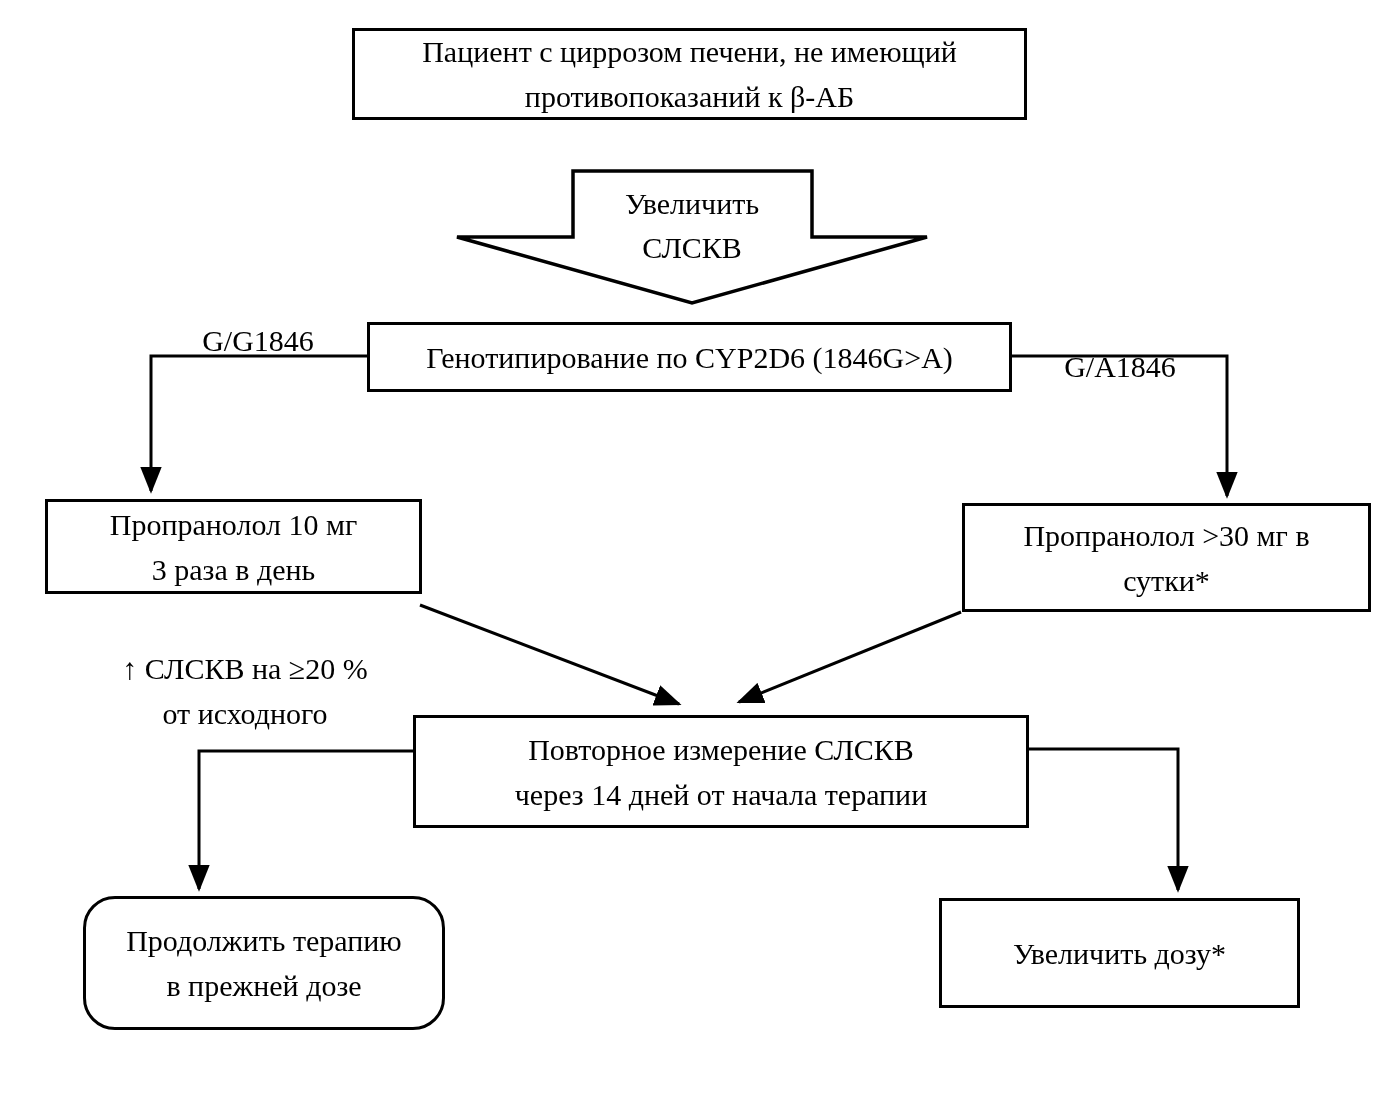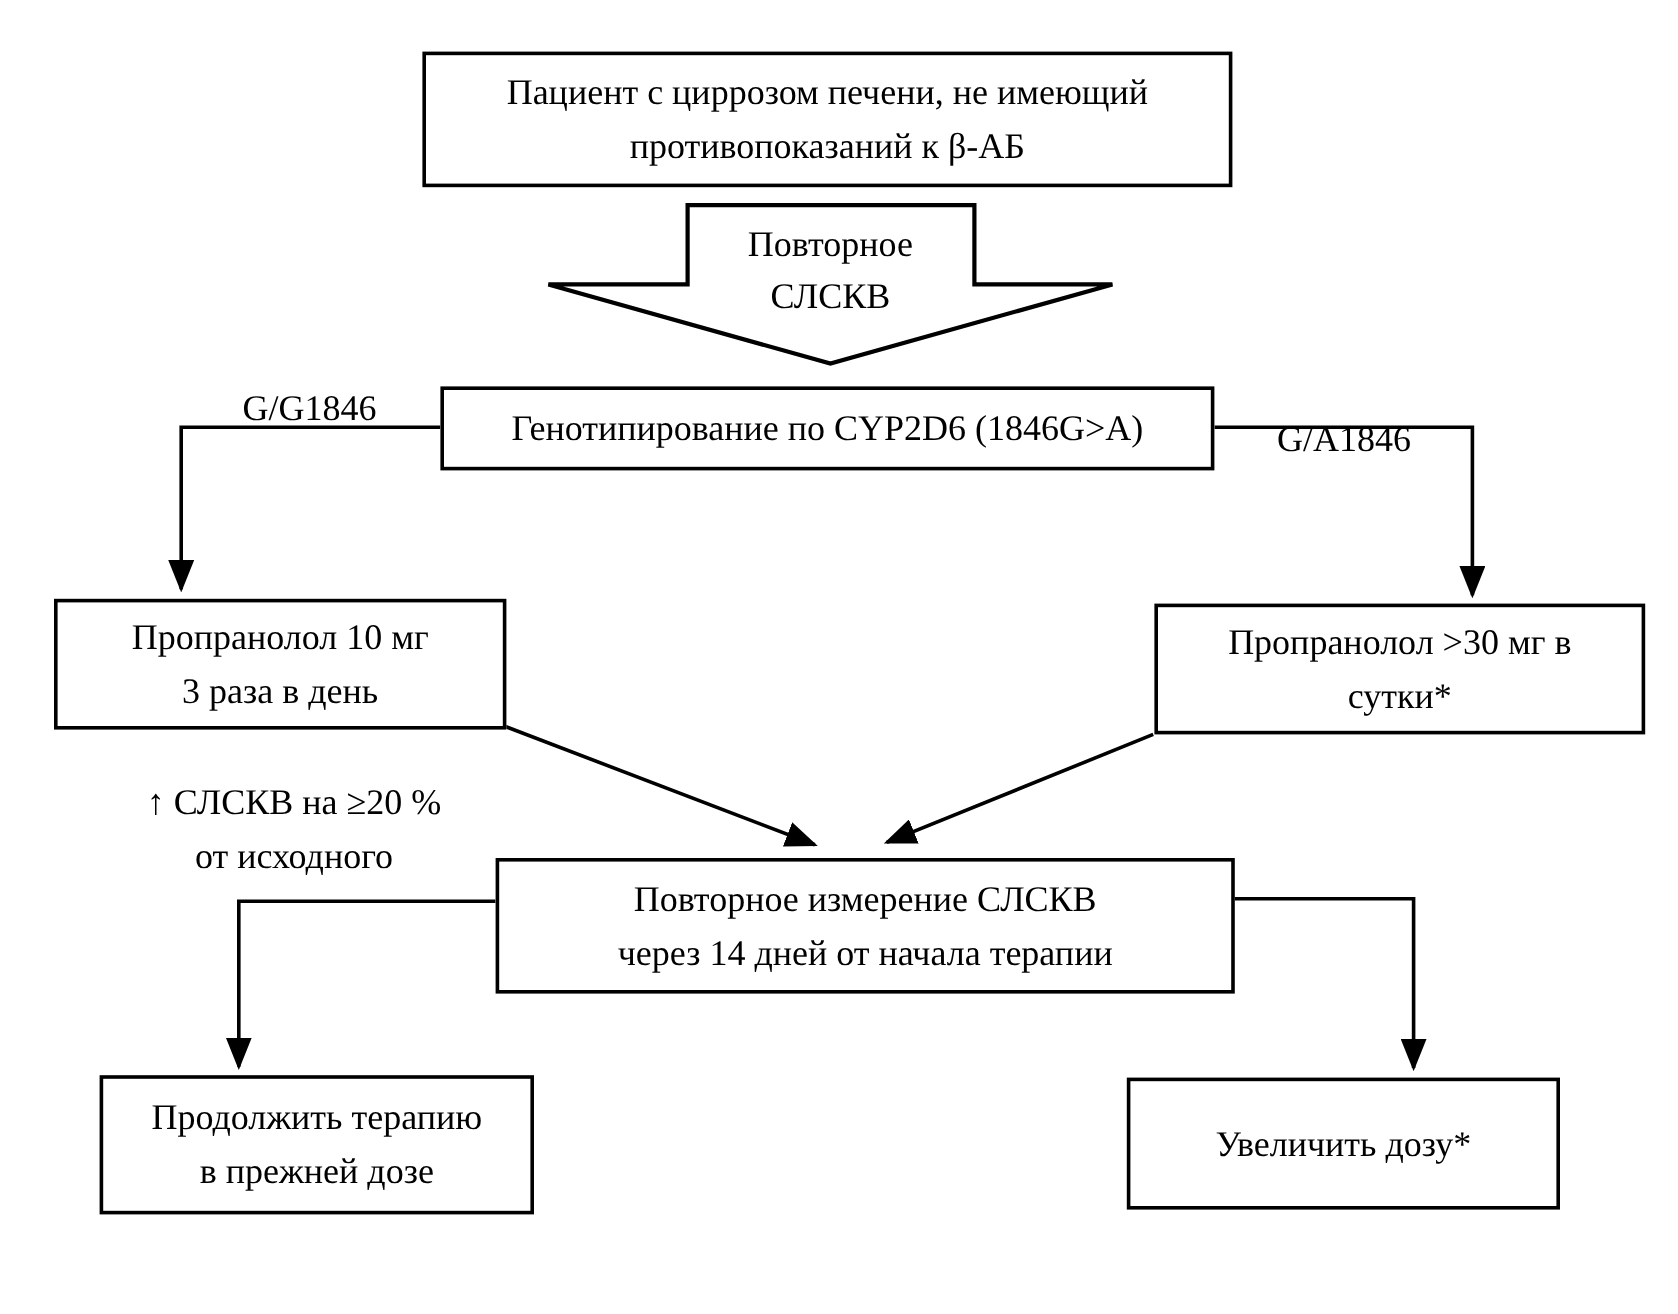--- a/index.html
+++ b/index.html
@@ -74,38 +74,38 @@
 
     <line x1="420" y1="605" x2="679" y2="704" stroke="#000000" stroke-width="3" marker-end="url(#ah)"></line>
 
     <line x1="961" y1="612" x2="739" y2="702" stroke="#000000" stroke-width="3" marker-end="url(#ah)"></line>
 
     <polyline points="413,751 199,751 199,889" fill="none" stroke="#000000" stroke-width="3" marker-end="url(#ah)"></polyline>
 
     <polyline points="960,749 1178,749 1178,890" fill="none" stroke="#000000" stroke-width="3" marker-end="url(#ah)"></polyline>
   </svg>
 
-  <div class="node" style="left:352px; top:43px; width:675px; height:113px;">Пациент с циррозом печени, не имеющий
+  <div class="node" style="left:352px; top:28px; width:675px; height:92px;">Пациент с циррозом печени, не имеющий
 противопоказаний к β-АБ</div>
 
-  <div class="measure-label" style="left:552px; top:182px; width:280px;">Повторное
+  <div class="measure-label" style="left:552px; top:182px; width:280px;">Увеличить
 СЛСКВ</div>
 
   <div class="node" style="left:367px; top:322px; width:645px; height:70px;">Генотипирование по CYP2D6 (1846G&gt;A)</div>
 
-  <div class="node" style="left:45px; top:499px; width:377px; height:109px;">Пропранолол 10 мг
+  <div class="node" style="left:45px; top:499px; width:377px; height:95px;">Пропранолол 10 мг
 3 раза в день</div>
 
   <div class="node" style="left:962px; top:503px; width:409px; height:109px;">Пропранолол &gt;30 мг в
 сутки*</div>
 
   <div class="node" style="left:413px; top:715px; width:616px; height:113px;">Повторное измерение СЛСКВ
 через 14 дней от начала терапии</div>
 
-  <div class="node" style="left:83px; top:896px; width:362px; height:116px;">Продолжить терапию
+  <div class="node" style="left:83px; top:896px; width:362px; height:134px;border-radius:32px;">Продолжить терапию
 в прежней дозе</div>
 
   <div class="node" style="left:939px; top:898px; width:361px; height:110px;">Увеличить дозу*</div>
 
   <div class="free-label" style="left:138px; top:292px; width:240px;margin-top:26px;">G/G1846</div>
 
   <div class="free-label" style="left:1000px; top:300px; width:240px;margin-top:44px;">G/A1846</div>
 
   <div class="free-label" style="left:60px; top:646px; width:370px;">↑ СЛСКВ на ≥20 %
 от исходного</div>

